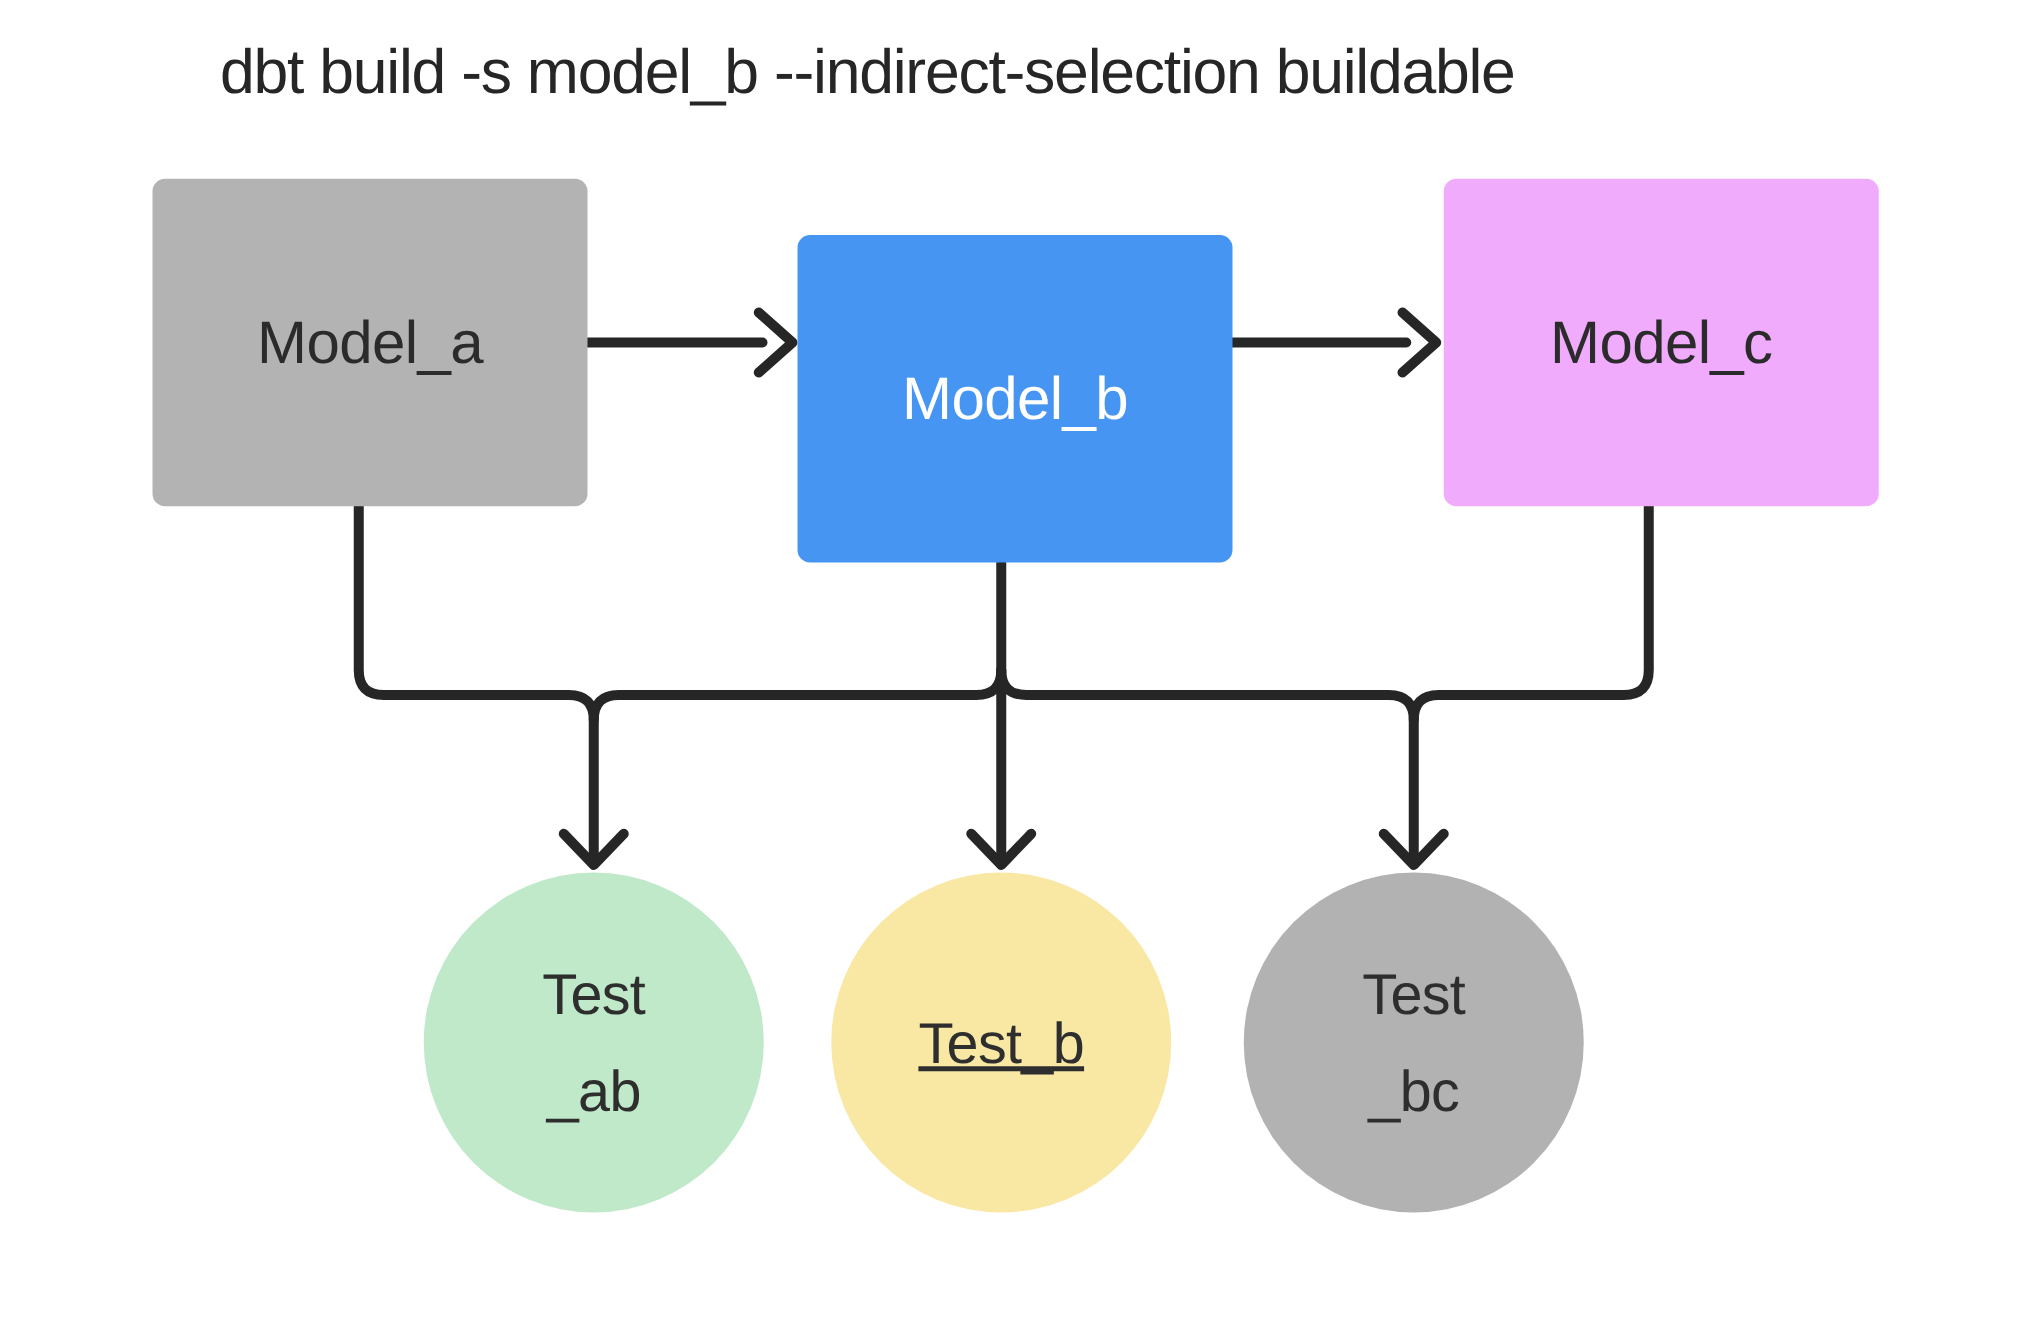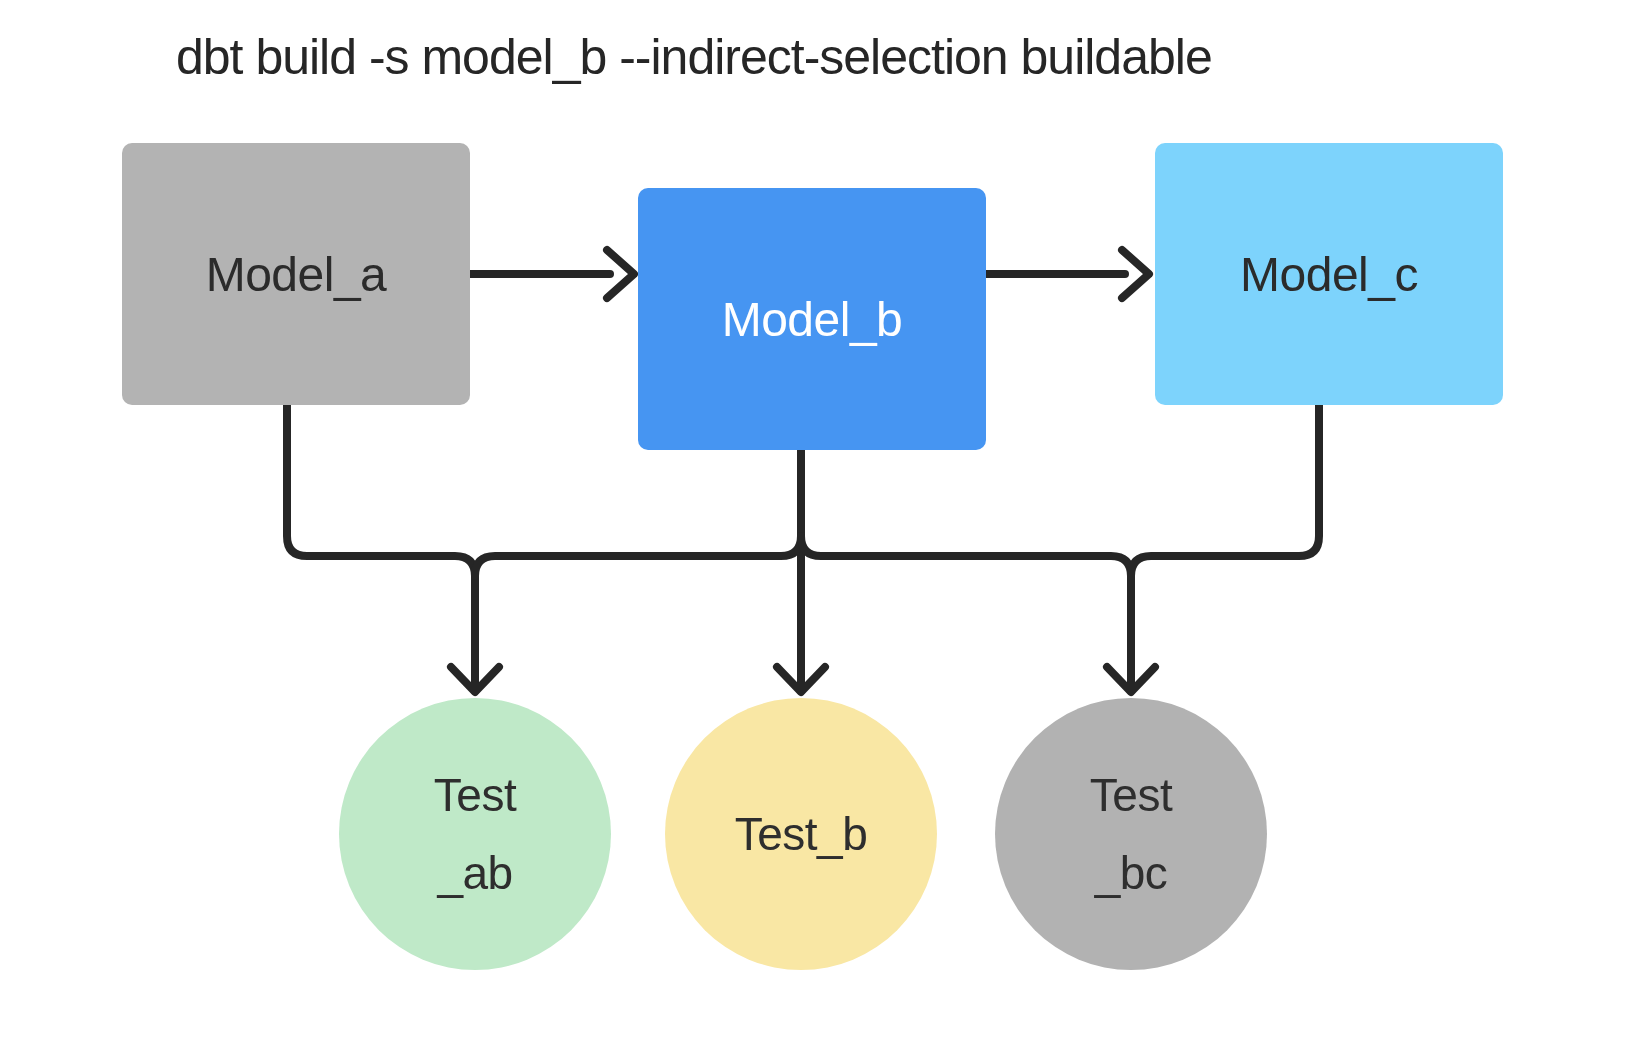--- a/index.html
+++ b/index.html
@@ -42,41 +42,41 @@
     border-radius: 10px;
     display: flex;
     align-items: center;
     justify-content: center;
     font-size: 48px;
     font-weight: 500;
     letter-spacing: -0.5px;
   }
   .model-a { left: 122px;  background: #b3b3b3; color: #2b2b2b; }
   .model-b { left: 638px;  background: #4695f2; color: #ffffff; margin-top: 45px; }
-  .model-c { left: 1155px; background: #7dd3fc; color: #2b2b2b; }
+  .model-c { left: 1155px; background: #f0abfc; color: #2b2b2b; }
   .test {
     position: absolute;
     top: 698px;
     width: 272px;
     height: 272px;
     border-radius: 50%;
     display: flex;
     flex-direction: column;
     align-items: center;
     justify-content: center;
     font-size: 46px;
     font-weight: 500;
     letter-spacing: -0.5px;
     line-height: 78px;
     color: #2e2e2e;
     text-align: center;
   }
   .test span { display: block; }
   .test-ab { left: 339px; background: #bfe9c8; }
-  .test-b  { left: 665px; background: #f9e7a4; }
+  .test-b  { left: 665px; background: #f9e7a4; text-decoration: underline; }
   .test-bc { left: 995px; background: #b2b2b2; }
 </style>
 </head>
 <body>
 
 <div class="canvas">
 
   <div class="title">dbt build -s model_b --indirect-selection buildable</div>
 
   <svg class="edges-svg" viewBox="0 0 1630 1060" xmlns="http://www.w3.org/2000/svg">

